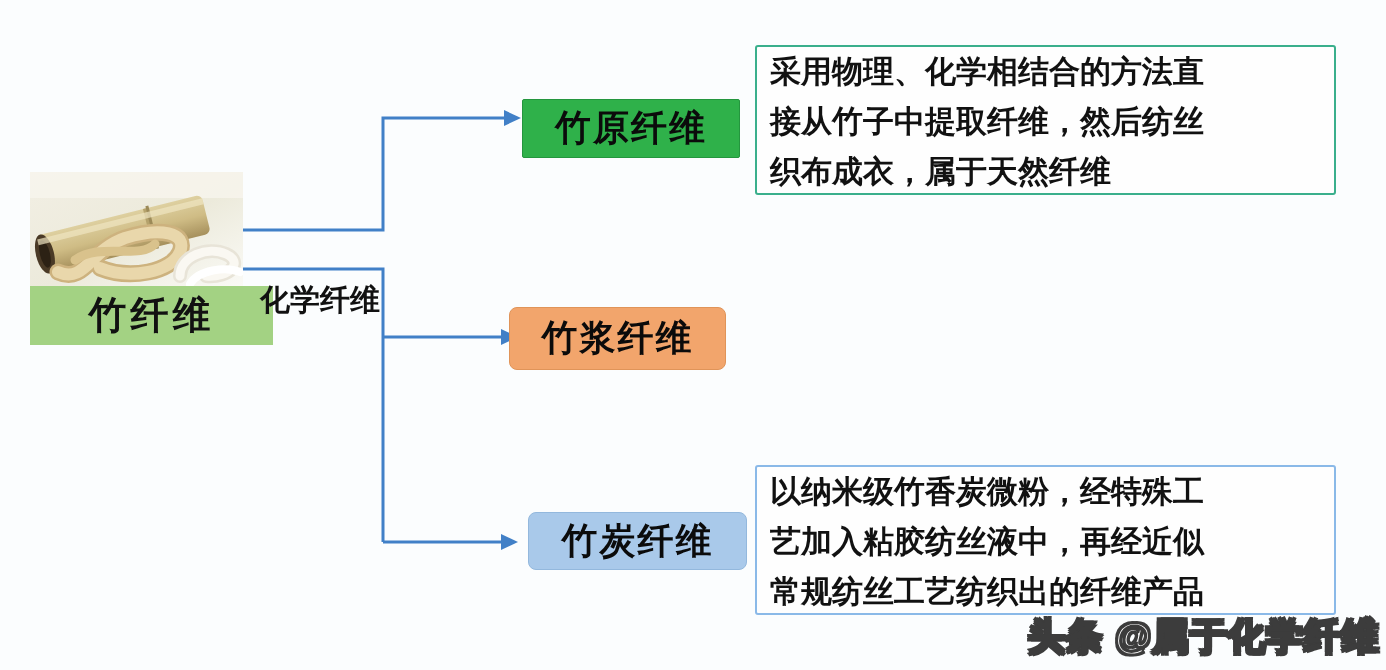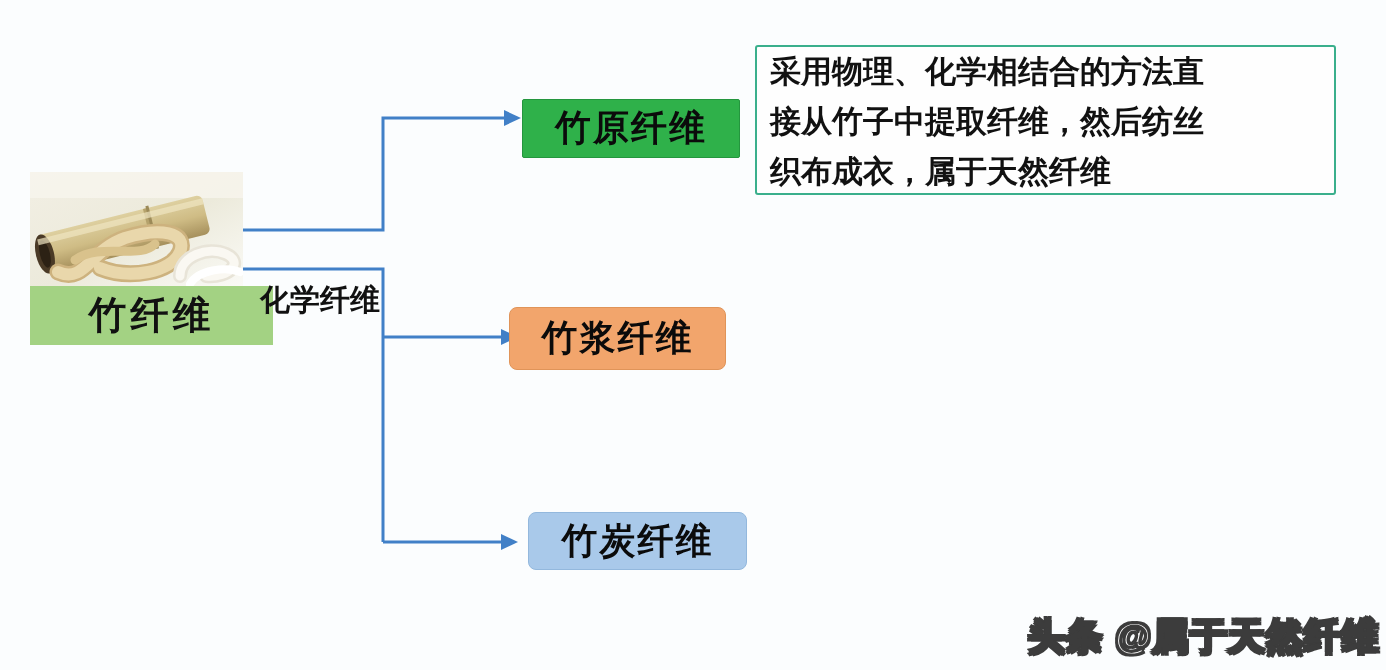--- a/index.html
+++ b/index.html
@@ -135,16 +135,19 @@
 
   <div class="branch-label chemical">化学纤维</div>
 
   <div class="node node1">竹原纤维</div>
   <div class="node node2">竹浆纤维</div>
   <div class="node node3">竹炭纤维</div>
 
   <div class="desc desc1">采用物理、化学相结合的方法直
 接从竹子中提取纤维，然后纺丝
 织布成衣，属于天然纤维</div>
+  <div class="desc desc3">以纳米级竹香炭微粉，经特殊工
+艺加入粘胶纺丝液中，再经近似
+常规纺丝工艺纺织出的纤维产品</div>
 
-  <div class="watermark">头条 @属于天然纤维</div>
+  <div class="watermark">头条 @属于化学纤维</div>
 
 </div>
 
 </body></html>

